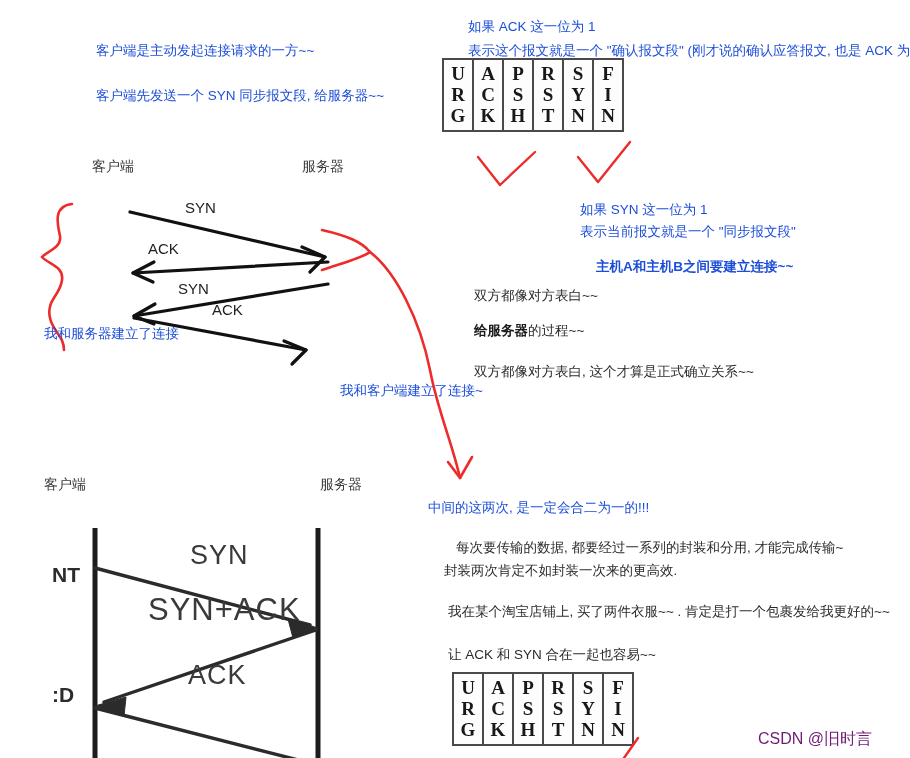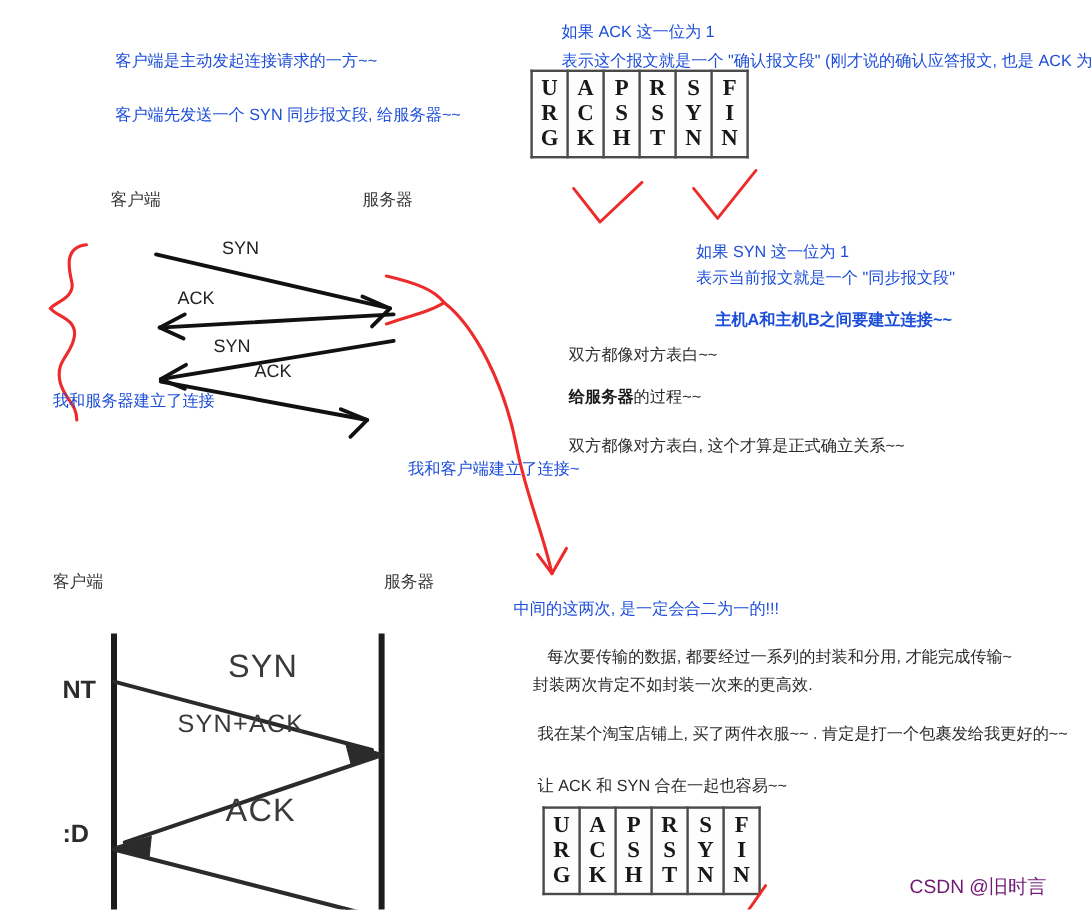--- a/index.html
+++ b/index.html
@@ -194,21 +194,21 @@
     <polygon points="258,108 228,99 233,118" stroke-width="1"></polygon>
 
     <line x1="256" y1="110" x2="44" y2="182"></line>
     <polygon points="35,186 66,177 64,196" stroke-width="1"></polygon>
 
     <line x1="35" y1="188" x2="250" y2="243"></line>
     <polygon points="258,247 228,237 232,256" stroke-width="1"></polygon>
   </g>
 </svg>
 <div class="abs msg-label" style="left:190px; top:540px; font-size:27px; color:#3a3a3a; letter-spacing:1px;">SYN</div>
-<div class="abs msg-label" style="left:148px; top:592px; font-size:21px; color:#3a3a3a; letter-spacing:1px;">SYN+ACK</div>
+<div class="abs msg-label" style="left:148px; top:592px; font-size:31px; color:#3a3a3a; letter-spacing:1px;">SYN+ACK</div>
 <div class="abs msg-label" style="left:188px; top:660px; font-size:27px; color:#3a3a3a; letter-spacing:1px;">ACK</div>
 
 <div class="abs note-red" style="left:428px; top:497px; font-weight:normal;">中间的这两次, 是一定会合二为一的!!!</div>
 <div class="abs note-dark" style="left:456px; top:527px;margin-top:10px;">每次要传输的数据, 都要经过一系列的封装和分用, 才能完成传输~</div>
 <div class="abs note-dark" style="left:444px; top:560px;text-align:right;">封装两次肯定不如封装一次来的更高效.</div>
 <div class="abs note-dark" style="left:448px; top:601px;">我在某个淘宝店铺上, 买了两件衣服~~ . 肯定是打一个包裹发给我更好的~~</div>
 <div class="abs note-dark" style="left:448px; top:644px;">让 ACK 和 SYN 合在一起也容易~~</div>
 
 <table class="flagtable abs" style="left:452px; top:672px;">
   <tbody>

